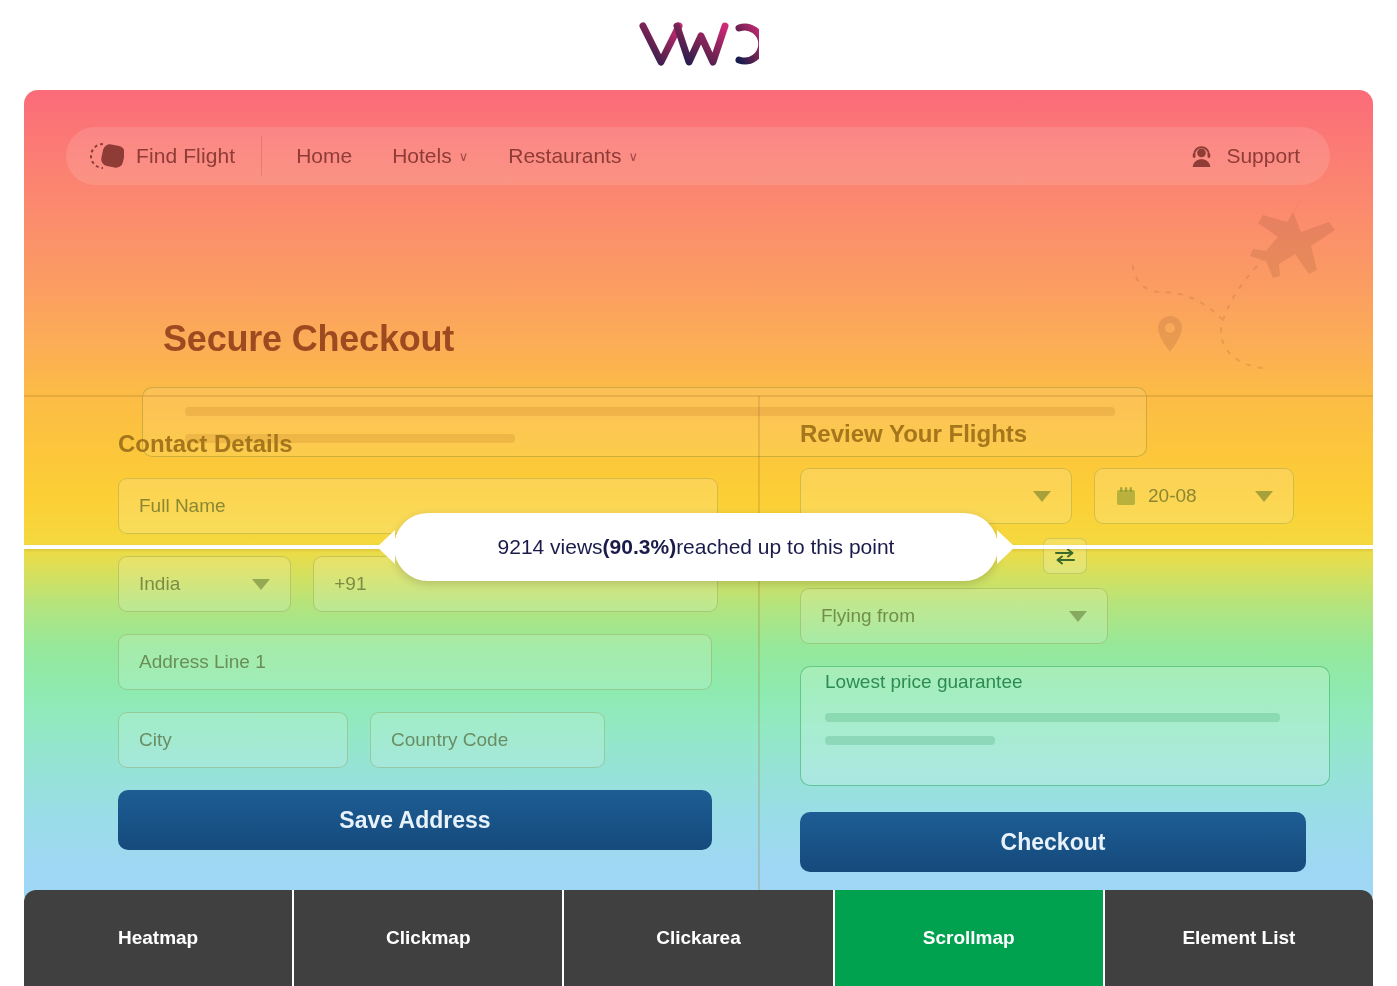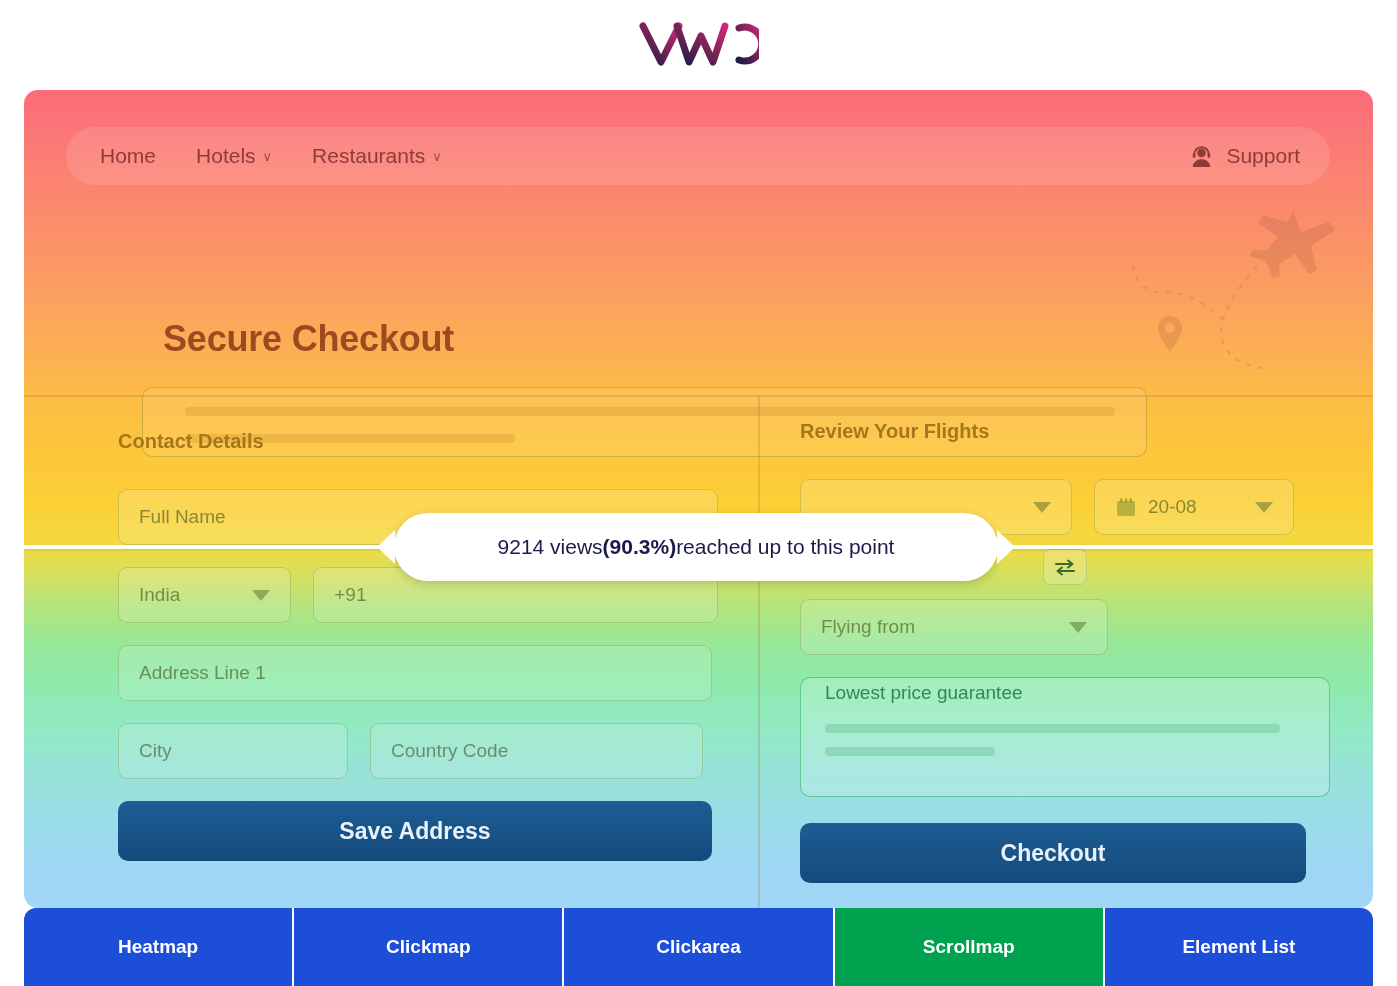--- a/index.html
+++ b/index.html
@@ -111,22 +111,22 @@
   .vsep {
     position: absolute; left: 734px; top: 306px; width: 1.5px;
     height: 512px; background: rgba(160,110,30,0.22);
   }
 
   
   .col-left  { position: absolute; left: 94px;  top: 340px; width: 600px; }
   .col-right { position: absolute; left: 776px; top: 330px; width: 530px; }
 
   .sec-title {
-    font-size: 20px; font-weight: bold; color: #a5761b;
-    margin-bottom: 36px;
+    font-size: 24px; font-weight: bold; color: #a5761b;
+    margin-bottom: 20px;
   }
   .col-right .sec-title { color: #a5761b; }
 
   .fld {
     height: 56px; border-radius: 9px;
     border: 1.5px solid rgba(120,130,40,0.30);
     background: rgba(255,255,255,0.15);
     display: flex; align-items: center;
     padding: 0 20px;
     font-size: 19px; color: rgba(70,85,30,0.62);
@@ -199,22 +199,22 @@
     border-top: 17px solid transparent;
     border-bottom: 17px solid transparent;
     transform: translateY(-50%);
   }
   .tooltip::before { left: -17px;  border-right: 18px solid #ffffff; }
   .tooltip::after  { right: -17px; border-left: 18px solid #ffffff; }
 
   
   .tabbar {
     position: absolute; left: 24px; bottom: 0;
-    width: 1349px; height: 78px;
-    background: #1d4ed8;
+    width: 1349px; height: 96px;
+    background: #404040;
     border-radius: 12px 12px 0 0;
     display: flex;
     overflow: hidden;
     z-index: 9;
     text-align: center;
   }
   .tab {
     flex: 1 1 0;
     display: flex; align-items: center; justify-content: center;
     color: #ffffff; font-size: 19px; font-weight: bold;
@@ -246,20 +246,27 @@
 
   <svg class="deco-travel" viewBox="0 0 260 190">
     <path d="M186 30 C150 70 130 90 120 120 C112 145 130 165 160 168" fill="none" stroke="#8a4a2a" stroke-width="2" stroke-dasharray="5 7"></path>
     <path d="M120 120 C100 100 80 92 58 92 C40 92 28 78 30 58" fill="none" stroke="#8a4a2a" stroke-width="2" stroke-dasharray="5 7"></path>
     <path d="M190 12 l8 20 28 -10 6 8 -24 16 6 24 -8 4 -14 -20 -16 10 1 12 -7 2 -7 -17 -16 -5 3 -7 13 2 12 -14 -20 -14 5 -8 24 7 16 -25 z" fill="#8a4a2a"></path>
     <path d="M55 128 a12 12 0 1 1 24 0 c0 9 -12 24 -12 24 s-12 -15 -12 -24 z" fill="#8a4a2a"></path>
     <circle cx="67" cy="128" r="5" fill="#f3a85c"></circle>
   </svg>
 
   <div class="nav">
+    <div class="nav-brand">
+      <svg class="brand-mark" viewBox="0 0 34 30">
+        <path d="M13 3 a9 9 0 0 0 0 24" fill="none" stroke="#8f3b36" stroke-width="2" stroke-dasharray="3 3"></path>
+        <rect x="12" y="4" width="22" height="22" rx="7" fill="#8f3b36" transform="rotate(12 23 15)"></rect>
+      </svg>
+      <span class="brand-text">Find Flight</span>
+    </div>
 
     <div class="nav-links">
       <span class="nav-link">
         <span>Home</span>
       </span>
       <span class="nav-link">
         <span>Hotels</span>
         <span class="caret-sm">∨</span>
       </span>
       <span class="nav-link">
@@ -307,21 +314,21 @@
     </div>
 
     <div class="fld mb" style="width:594px;">
       <span>Address Line 1</span>
     </div>
 
     <div class="row">
       <div class="fld" style="width:230px;">
         <span>City</span>
       </div>
-      <div class="fld" style="width:333px;">
+      <div class="fld" style="width:235px;">
         <span>Country Code</span>
       </div>
     </div>
 
     <div class="cta" style="width:594px;">
       <span>Save Address</span>
     </div>
   </div>
 
   <div class="col-right">

